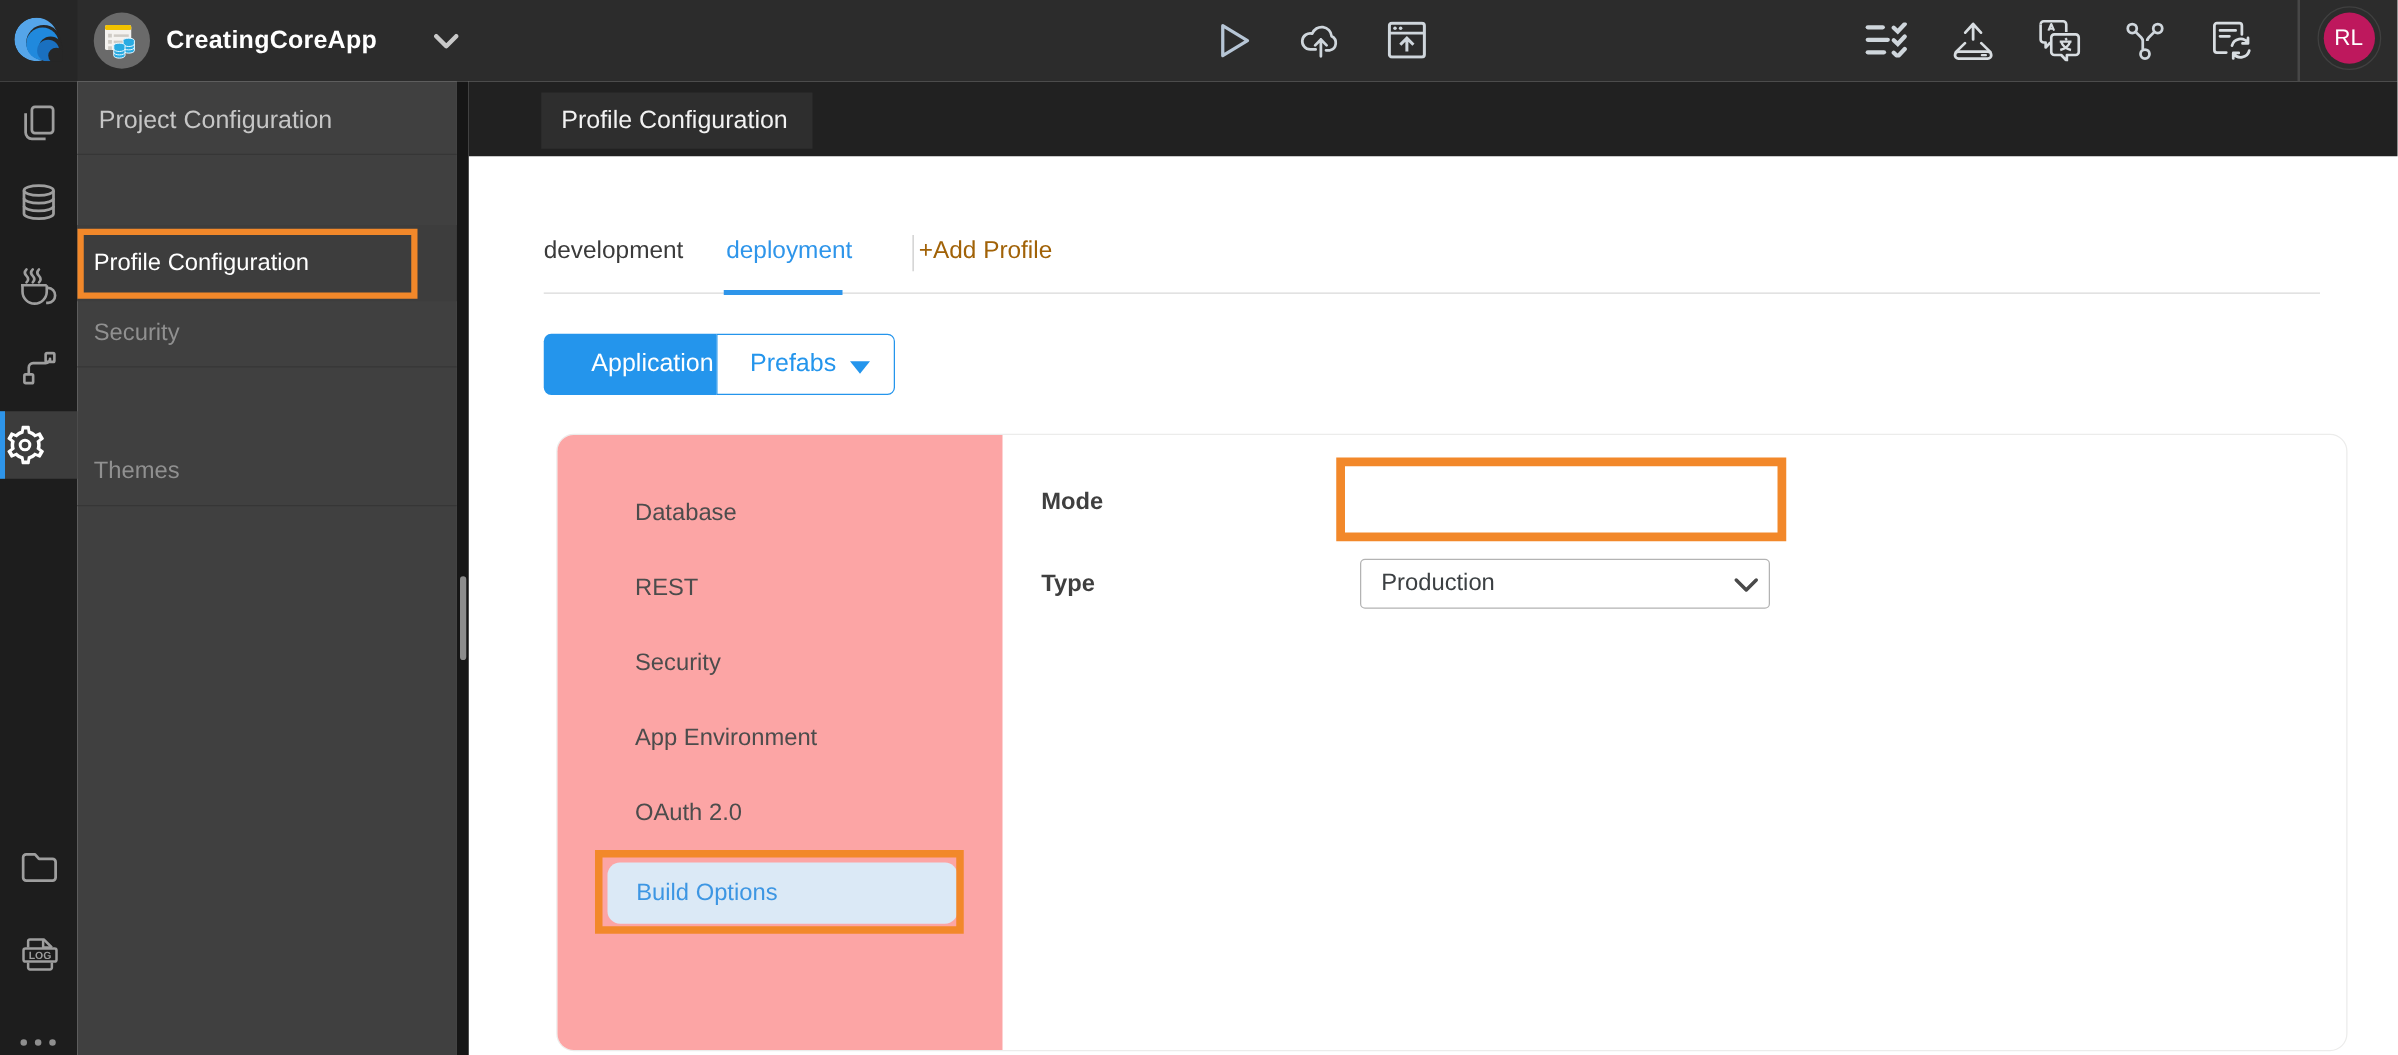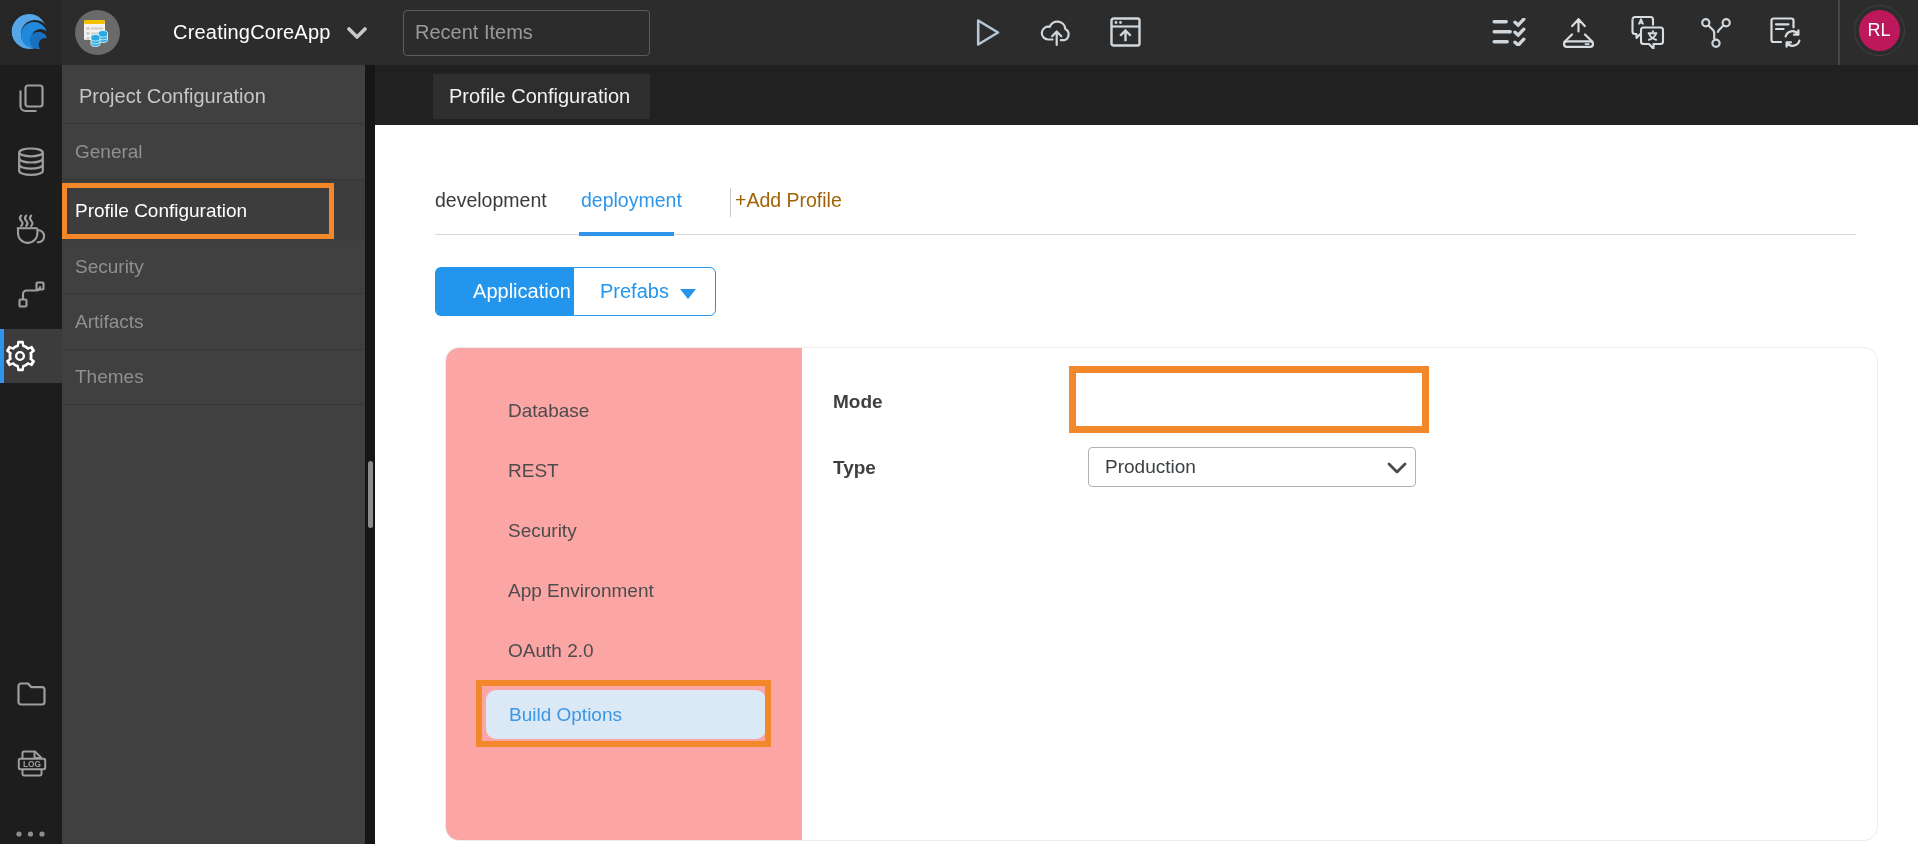--- a/index.html
+++ b/index.html
@@ -3,21 +3,21 @@
 <meta charset="utf-8">
 <style>
 * { margin:0; padding:0; box-sizing:border-box; }
 html,body { width:1918px; height:844px; overflow:hidden; background:#fff;
   font-family:"Liberation Sans", sans-serif; }
 .abs { position:absolute; }
 
 #topbar { position:absolute; left:0; top:0; width:1918px; height:65px; background:#2c2c2c; }
 #logocell { position:absolute; left:0; top:0; width:62px; height:65px; background:#262626; }
 #appicon { position:absolute; left:75px; top:10px; width:45px; height:45px; border-radius:50%; background:#6a6a6a; }
-#appname { position:absolute; left:133px; top:0; height:65px; line-height:65px; color:#fff; font-size:20px; font-weight:normal; letter-spacing:0.2px;margin-left:40px; }
+#appname { position:absolute; left:133px; top:0; height:65px; line-height:65px; color:#fff; font-size:20px; font-weight:bold; letter-spacing:0.2px; }
 #recent { position:absolute; left:403px; top:10px; width:247px; height:46px; border:1.5px solid #5b5b5b; border-radius:4px; color:#9a9a9a; font-size:20px; line-height:43px; padding-left:11px; }
 #sep1 { position:absolute; left:1838px; top:0; width:1.5px; height:65px; background:#474747; }
 #avring { position:absolute; left:1853.5px; top:4.5px; width:51px; height:51px; border-radius:50%; border:1.5px solid #404040; }
 #avatar { position:absolute; left:1858.5px; top:9.5px; width:41px; height:41px; border-radius:50%; background:#be185d; color:#fff; font-size:18px; text-align:center; line-height:41px; }
 
 #rail { position:absolute; left:0; top:65px; width:62px; height:779px; background:#1d1d1d; }
 #railsel { position:absolute; left:0; top:264px; width:62px; height:54px; background:#3c3c3c; border-left:4px solid #2e95ea; }
 
 #panel { position:absolute; left:62px; top:65px; width:303px; height:779px; background:#404040; }
 .prow { position:absolute; left:0; width:303px; border-bottom:1px solid #363636; color:#909090; font-size:19px; }
@@ -85,31 +85,25 @@
   </div>
 </div>
 
 <div id="tabstrip">
     <div id="toptab">Profile Configuration</div>
   </div>
 
 <div id="panel">
   <div id="phead">Project Configuration</div>
   <div style="position:absolute;left:0;top:58px;width:303px;height:1px;background:#363636;"></div>
-  <div class="prow" style="top:59px; height:56px;">
-      <span>General</span>
-    </div>
   <div id="prowsel">
       <span>Profile Configuration</span>
     </div>
   <div class="prow" style="top:176px; height:53px;">
       <span>Security</span>
-    </div>
-  <div class="prow" style="top:229px; height:56px;">
-      <span>Artifacts</span>
     </div>
   <div class="prow" style="top:285px; height:55px;">
       <span>Themes</span>
     </div>
 </div>
 <div id="scrolltrack">
     <div id="scrollthumb"></div>
   </div>
 
 <div id="rail">
@@ -207,21 +201,20 @@
         <ellipse cx="12.5" cy="17.5" rx="4.5" ry="2"></ellipse>
         <path d="M8 17.5 v8 a4.5 2 0 0 0 9 0 v-8" fill="#29abe2"></path>
         <path d="M8 20.2 a4.5 2 0 0 0 9 0 M8 22.9 a4.5 2 0 0 0 9 0" fill="none"></path>
       </g>
     </svg>
   </div>
   <div id="appname">CreatingCoreApp</div>
   <svg class="abs" style="left:347px;top:27px" width="20" height="12" viewBox="0 0 20 12">
       <path d="M2 2 L10 10 L18 2" fill="none" stroke="#c9c9c9" stroke-width="3.6" stroke-linecap="round" stroke-linejoin="round"></path>
     </svg>
-  <div id="recent">Recent Items</div>
 
   <svg class="abs" style="left:976px;top:18px" width="25" height="29" viewBox="0 0 25 29">
       <path d="M2.2 2.5 L22 14.5 L2.2 26.5 Z" fill="none" stroke="#b7c6d6" stroke-width="2.6" stroke-linejoin="round"></path>
     </svg>
   <svg class="abs" style="left:1040px;top:18px" width="34" height="29" viewBox="0 0 34 29">
       <path d="M12.5 21.5 H8.2 a6.4 6.4 0 1 1 1.6-12.6 A8 8 0 0 1 25.3 11a6 6 0 0 1-1.3 11.2 h-3.2" fill="none" stroke="#cfd6dc" stroke-width="2.2" stroke-linecap="round" stroke-linejoin="round"></path>
       <path d="M16.7 27 V14.5 M16.7 13.6 l-4.6 4.7 M16.7 13.6 l4.6 4.7" fill="none" stroke="#cfd6dc" stroke-width="2.2" stroke-linecap="round" stroke-linejoin="round"></path>
     </svg>
   <svg class="abs" style="left:1110px;top:17px" width="31" height="30" viewBox="0 0 31 30">
       <rect x="1.5" y="1.5" width="28" height="27" rx="2" fill="none" stroke="#cfd6dc" stroke-width="2.4"></rect>

